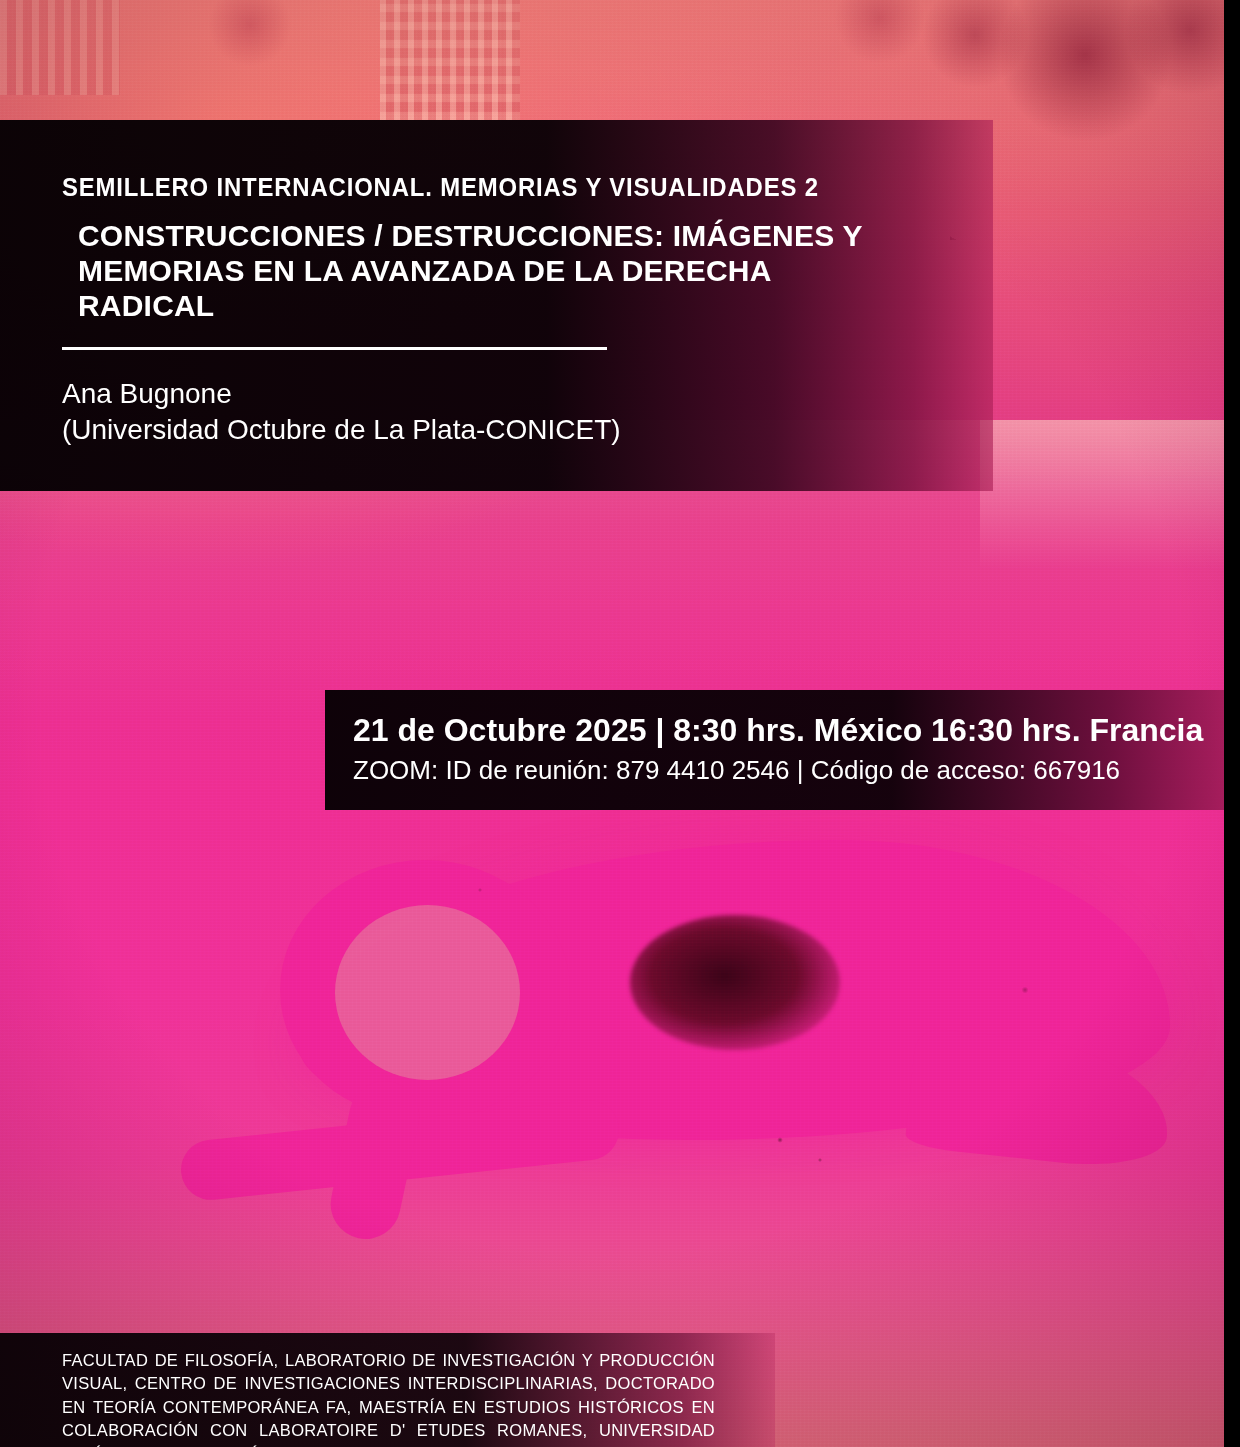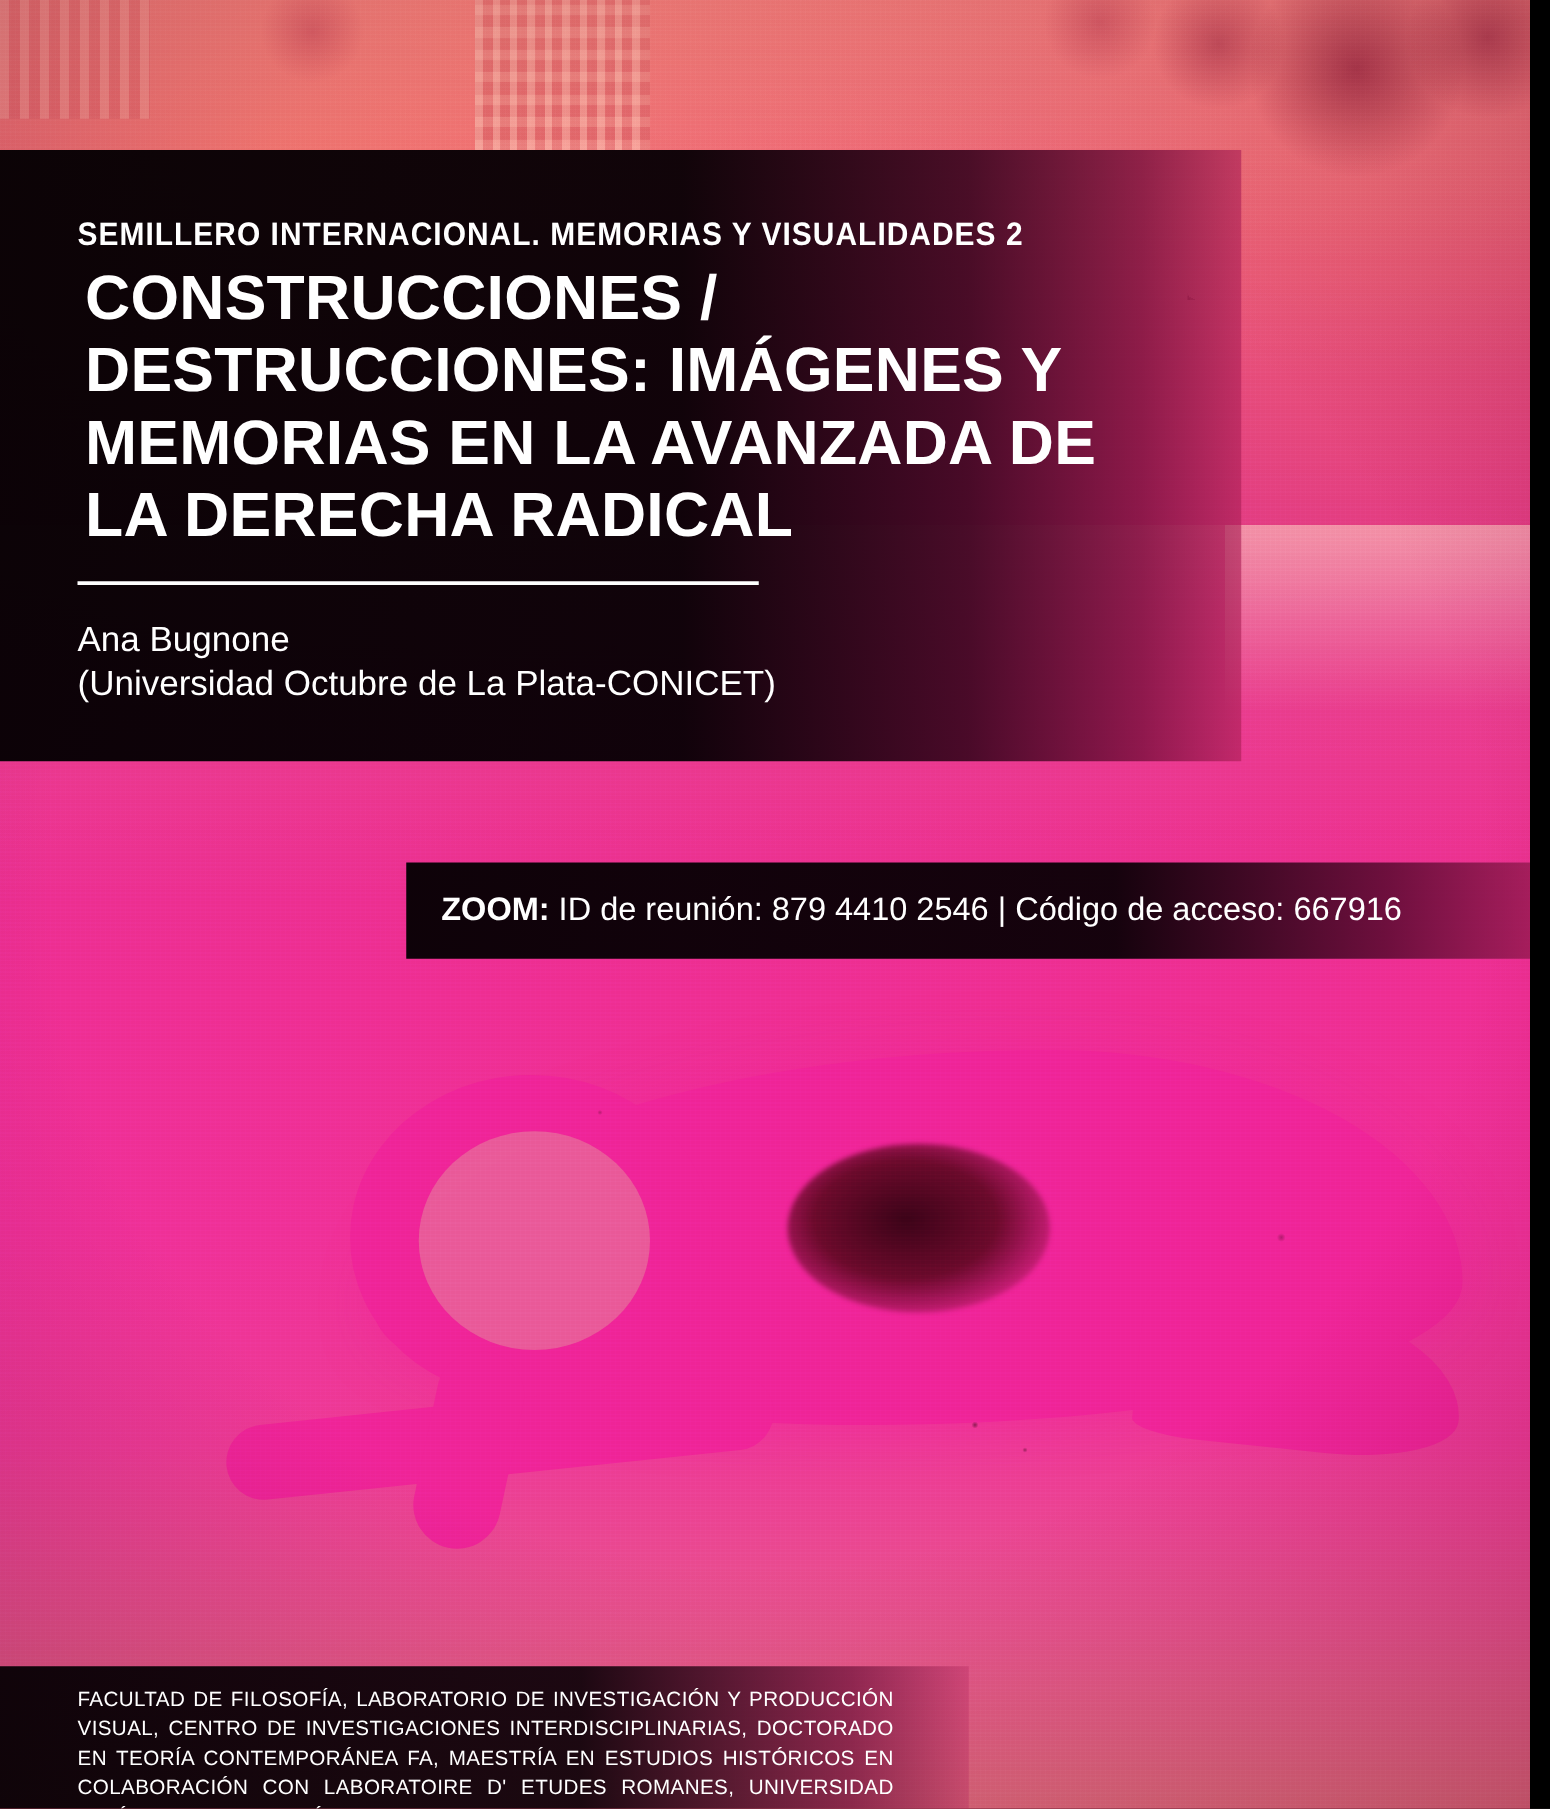--- a/index.html
+++ b/index.html
@@ -197,25 +197,25 @@
     font-size: 26px;
     font-weight: 700;
     letter-spacing: 0.9px;
     margin: 0 0 6px 0;
     transform: scaleX(0.92);
     transform-origin: left center;
     white-space: nowrap;
   }
   .main-title {
     color: #ffffff;
-    font-size: 50px;
+    font-size: 30px;
     line-height: 1.16;
     font-weight: 700;
     letter-spacing: 0.2px;
-    margin: 6px;
+    margin: 16px;
     max-width: 820px;
   }
   .rule {
     width: 545px;
     height: 3px;
     background: #ffffff;
     margin: 24px 0 26px 0;
   }
   .speaker {
     color: #ffffff;
@@ -246,21 +246,21 @@
     margin: 0 0 6px 0;
     white-space: nowrap;
   }
   .schedule-line2 {
     color: #ffffff;
     font-size: 26px;
     font-weight: 400;
     margin: 0;
     white-space: nowrap;
   }
-  .schedule-line2 .zoom-label { font-weight: 700; }
+  .schedule-line2 .zoom-label { font-weight: 400; }
 
   
   .credits {
     position: absolute;
     left: 0;
     top: 1333px;
     width: 775px;
     padding: 16px 60px 18px 62px;
     box-sizing: border-box;
     background: linear-gradient(90deg,
@@ -304,18 +304,19 @@
     <div class="title-inner">
       <p class="eyebrow">SEMILLERO INTERNACIONAL. MEMORIAS Y VISUALIDADES 2</p>
       <h1 class="main-title">CONSTRUCCIONES / DESTRUCCIONES: IMÁGENES Y MEMORIAS EN LA AVANZADA DE LA DERECHA RADICAL</h1>
       <div class="rule"></div>
       <p class="speaker">Ana Bugnone</p>
       <p class="speaker">(Universidad Octubre de La Plata-CONICET)</p>
     </div>
   </div>
 
   <div class="schedule-panel">
+    <p class="schedule-line1">21 de Octubre 2025 | 8:30 hrs. México 16:30 hrs. Francia</p>
     <p class="schedule-line2"><span class="zoom-label">ZOOM:</span><span> ID de reunión: 879 4410 2546 | Código de acceso: 667916</span></p>
   </div>
 
   <div class="credits">FACULTAD DE FILOSOFÍA, LABORATORIO DE INVESTIGACIÓN Y PRODUCCIÓN VISUAL, CENTRO DE INVESTIGACIONES INTERDISCIPLINARIAS, DOCTORADO EN TEORÍA CONTEMPORÁNEA FA, MAESTRÍA EN ESTUDIOS HISTÓRICOS EN COLABORACIÓN CON LABORATOIRE D' ETUDES ROMANES, UNIVERSIDAD PARÍS 8 (COLABORACIÓN INTERNACIONAL)</div>
 
 </div>
 
 </body></html>

